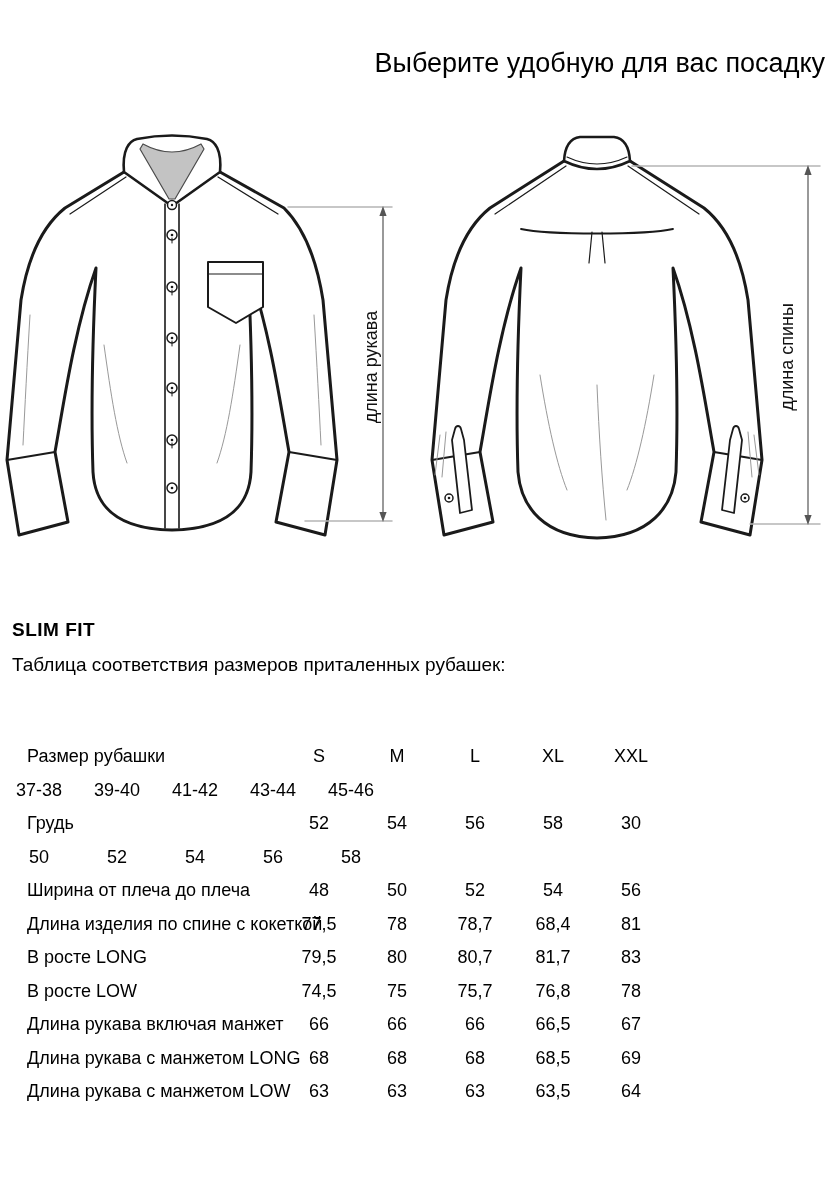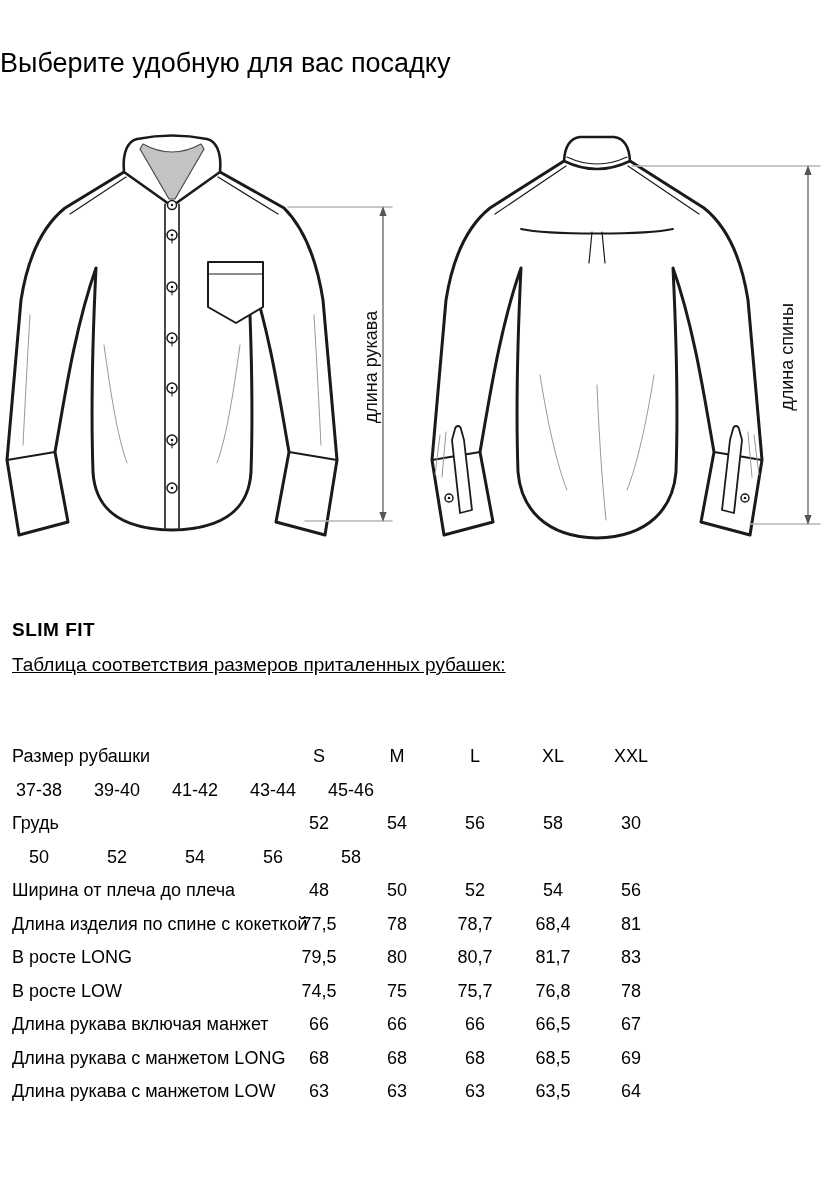--- a/index.html
+++ b/index.html
@@ -3,37 +3,37 @@
 <meta charset="utf-8">
 <style>
   html,body{margin:0;padding:0;}
   body{
     width:825px;height:1200px;background:#ffffff;position:relative;
     font-family:"Liberation Sans","DejaVu Sans",sans-serif;color:#000;
     overflow:hidden;
   }
   .page{position:absolute;inset:0;}
   .title{
-    position:absolute;top:46px;left:0;width:825px;text-align:left;
+    position:absolute;top:46px;left:0;width:825px;text-align:right;
     font-size:27px;font-weight:400;line-height:34px;margin:0;
   }
   .figure{position:absolute;top:130px;left:0;}
   .figure path,.figure line,.figure circle,.figure polyline{vector-effect:none;}
   .fit-heading{
     position:absolute;left:12px;top:615px;margin:0;
     font-size:19px;font-weight:700;line-height:30px;letter-spacing:.5px;
   }
   .caption{
     position:absolute;left:12px;top:652px;margin:0;
-    font-size:19px;font-weight:400;line-height:26px;text-decoration:underline;
+    font-size:19px;font-weight:400;line-height:26px;
   }
   .size-table{position:absolute;left:0;top:740px;width:690px;}
   .trow{display:flex;height:33.5px;align-items:center;}
   .tlabel{
-    width:280px;box-sizing:border-box;padding-left:12px;flex:0 0 auto;
+    width:280px;box-sizing:border-box;padding-left:27px;flex:0 0 auto;
     font-size:18px;white-space:nowrap;overflow:visible;
   }
   .tcell{
     width:78px;flex:0 0 auto;text-align:center;font-size:18px;white-space:nowrap;
   }
   .vtext{font-size:18px;fill:#111;}
 </style>
 </head>
 <body>
 

